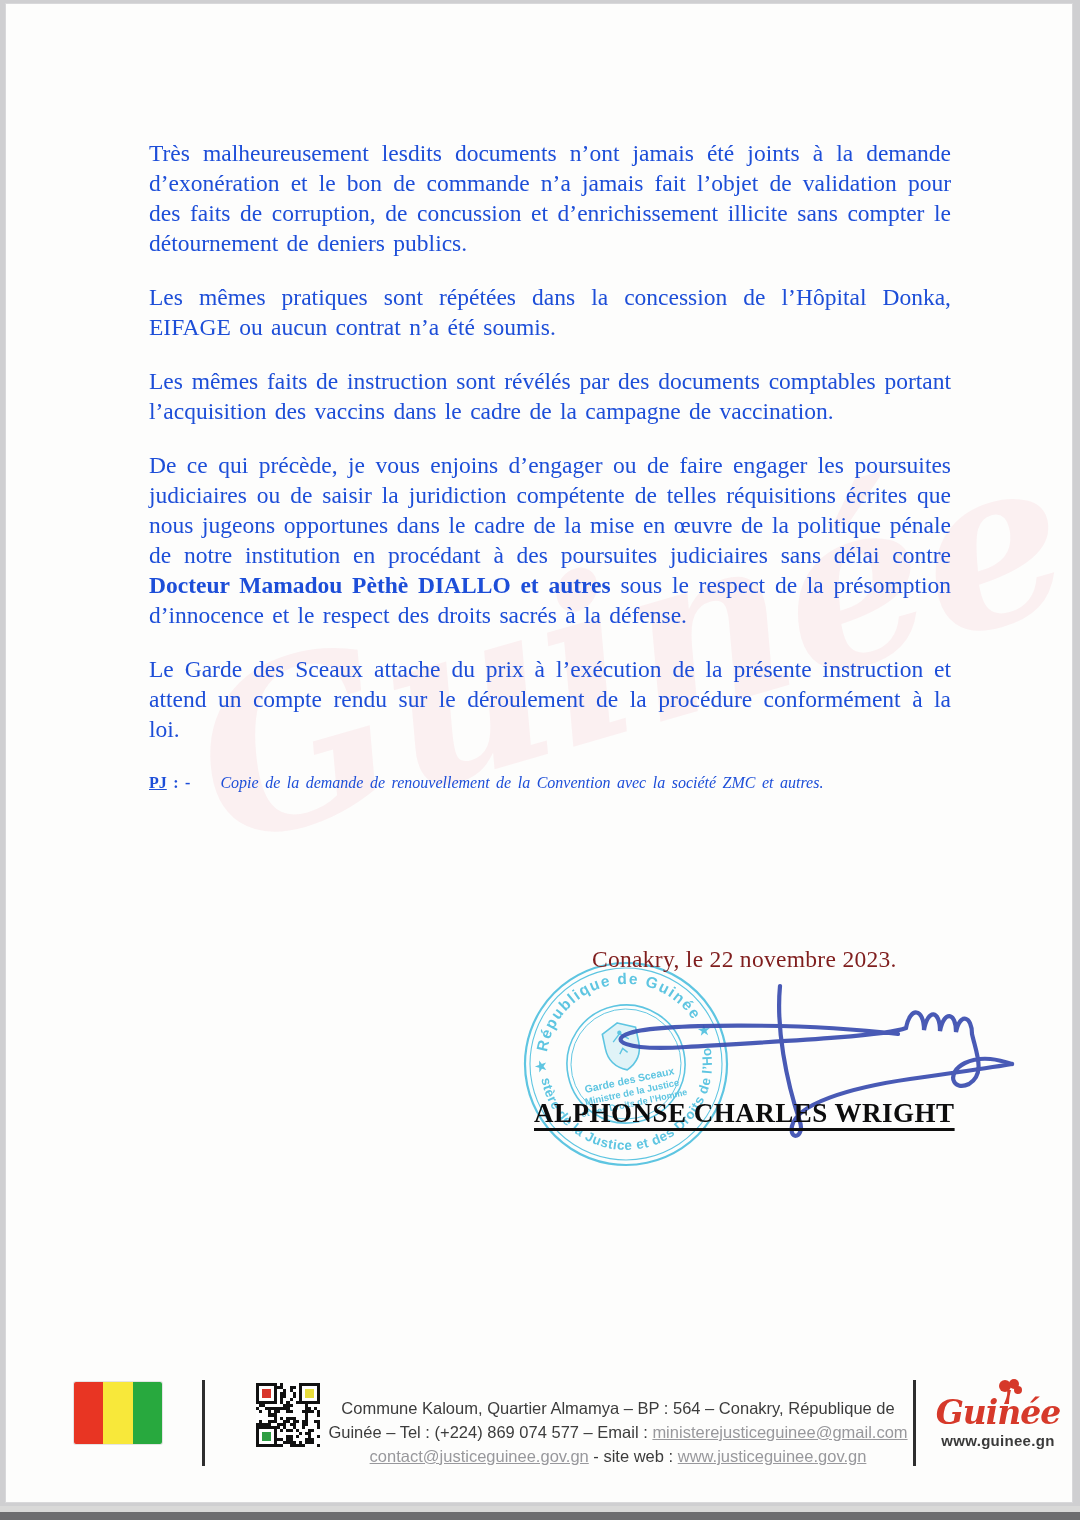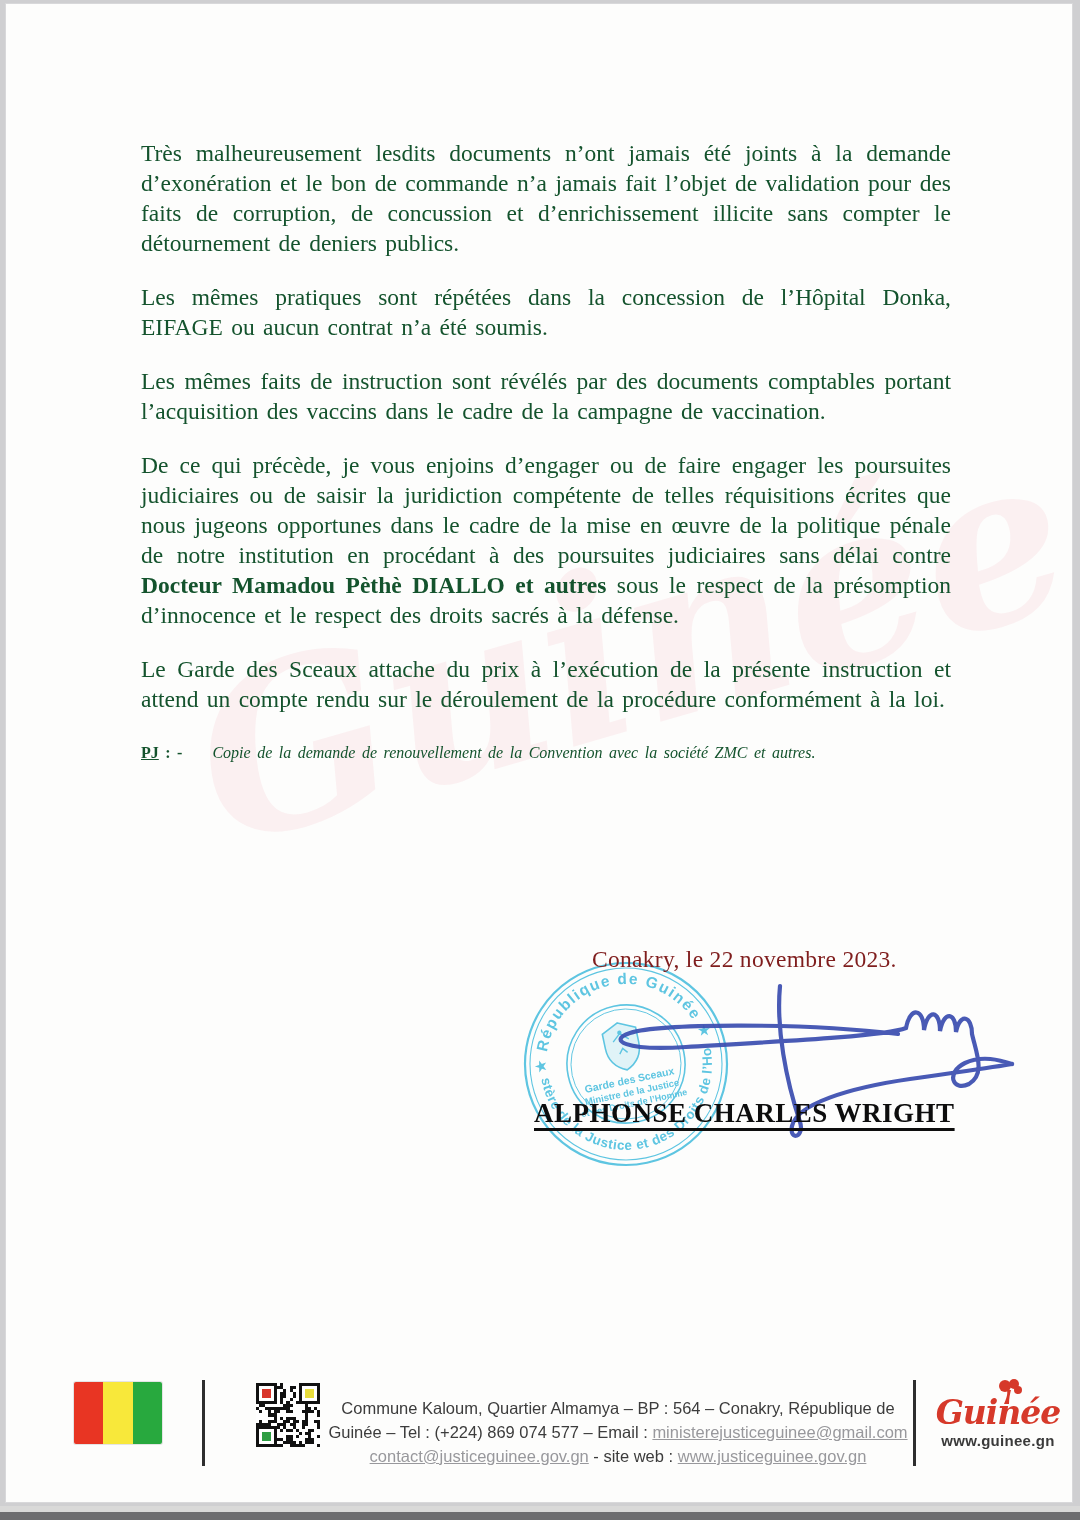--- a/index.html
+++ b/index.html
@@ -18,21 +18,21 @@
   .watermark{
     position:absolute;left:160px;top:640px;z-index:0;
     font:italic 700 225px "DejaVu Serif",serif;
     color:rgba(236,152,172,0.13);
     transform:rotate(-16deg);transform-origin:left top;
     white-space:nowrap;pointer-events:none;
   }
 
   .letter-body{position:absolute;left:135px;top:134px;width:810px;z-index:2;}
   .para{
-    margin:0 0 24px 0;font-size:23.5px;line-height:30px;color:#14532d;
+    margin:0 0 24px 8px;font-size:23.5px;line-height:30px;color:#1d4ed8;
     text-align:justify;word-spacing:2.5px;
   }
   .para .b{font-weight:bold;}
   .para.pj{font-size:16px;line-height:29px;}
   .pj-label{font-weight:bold;text-decoration:underline;}
   .pj-sep{font-weight:bold;}
   .pj-text{font-style:italic;margin-left:30px;}
 
   .date-line{
     position:absolute;left:586px;top:942px;z-index:2;

